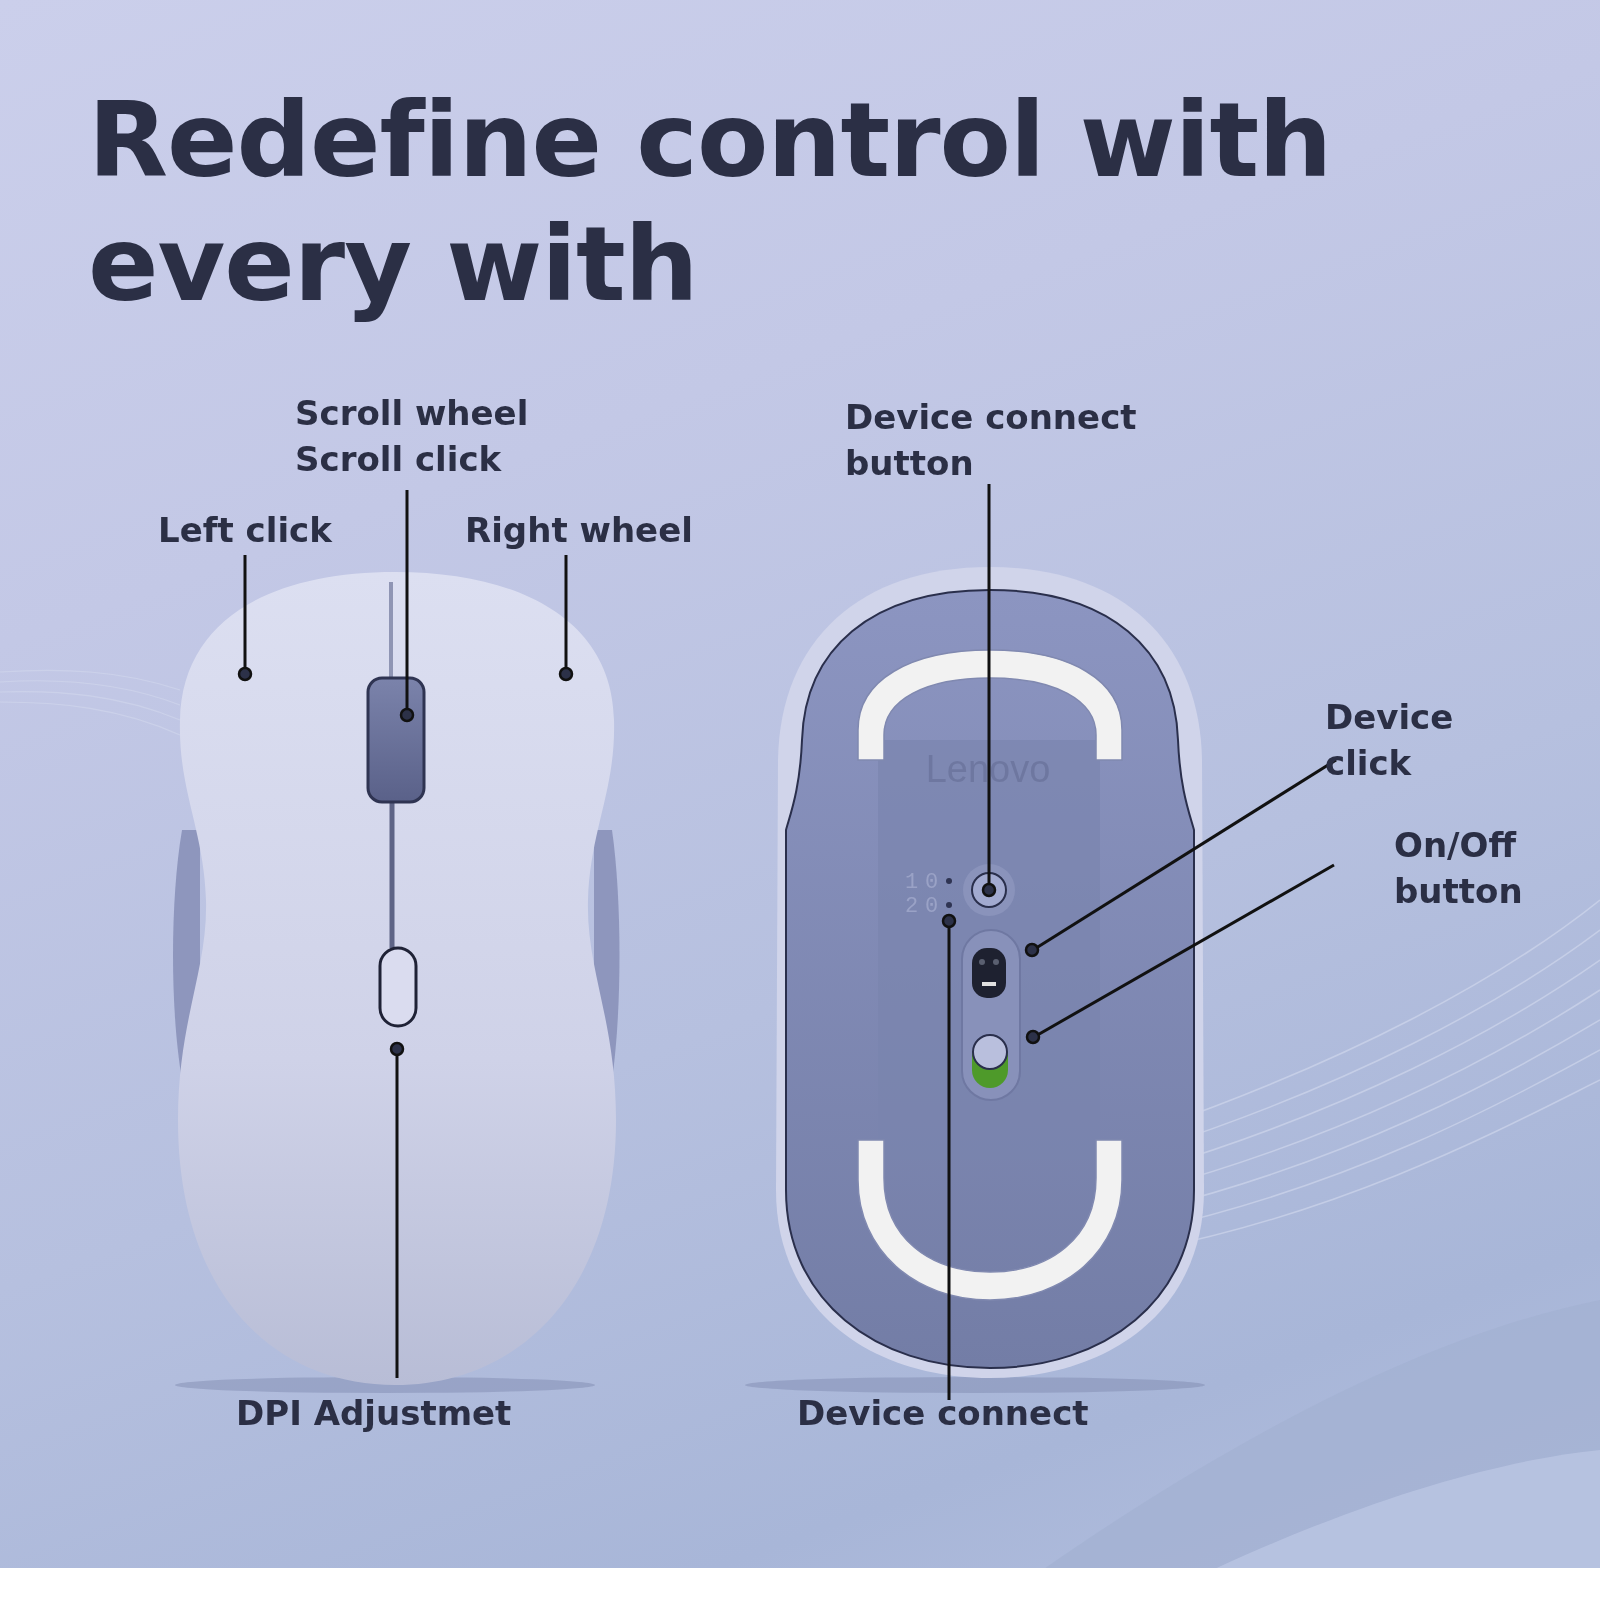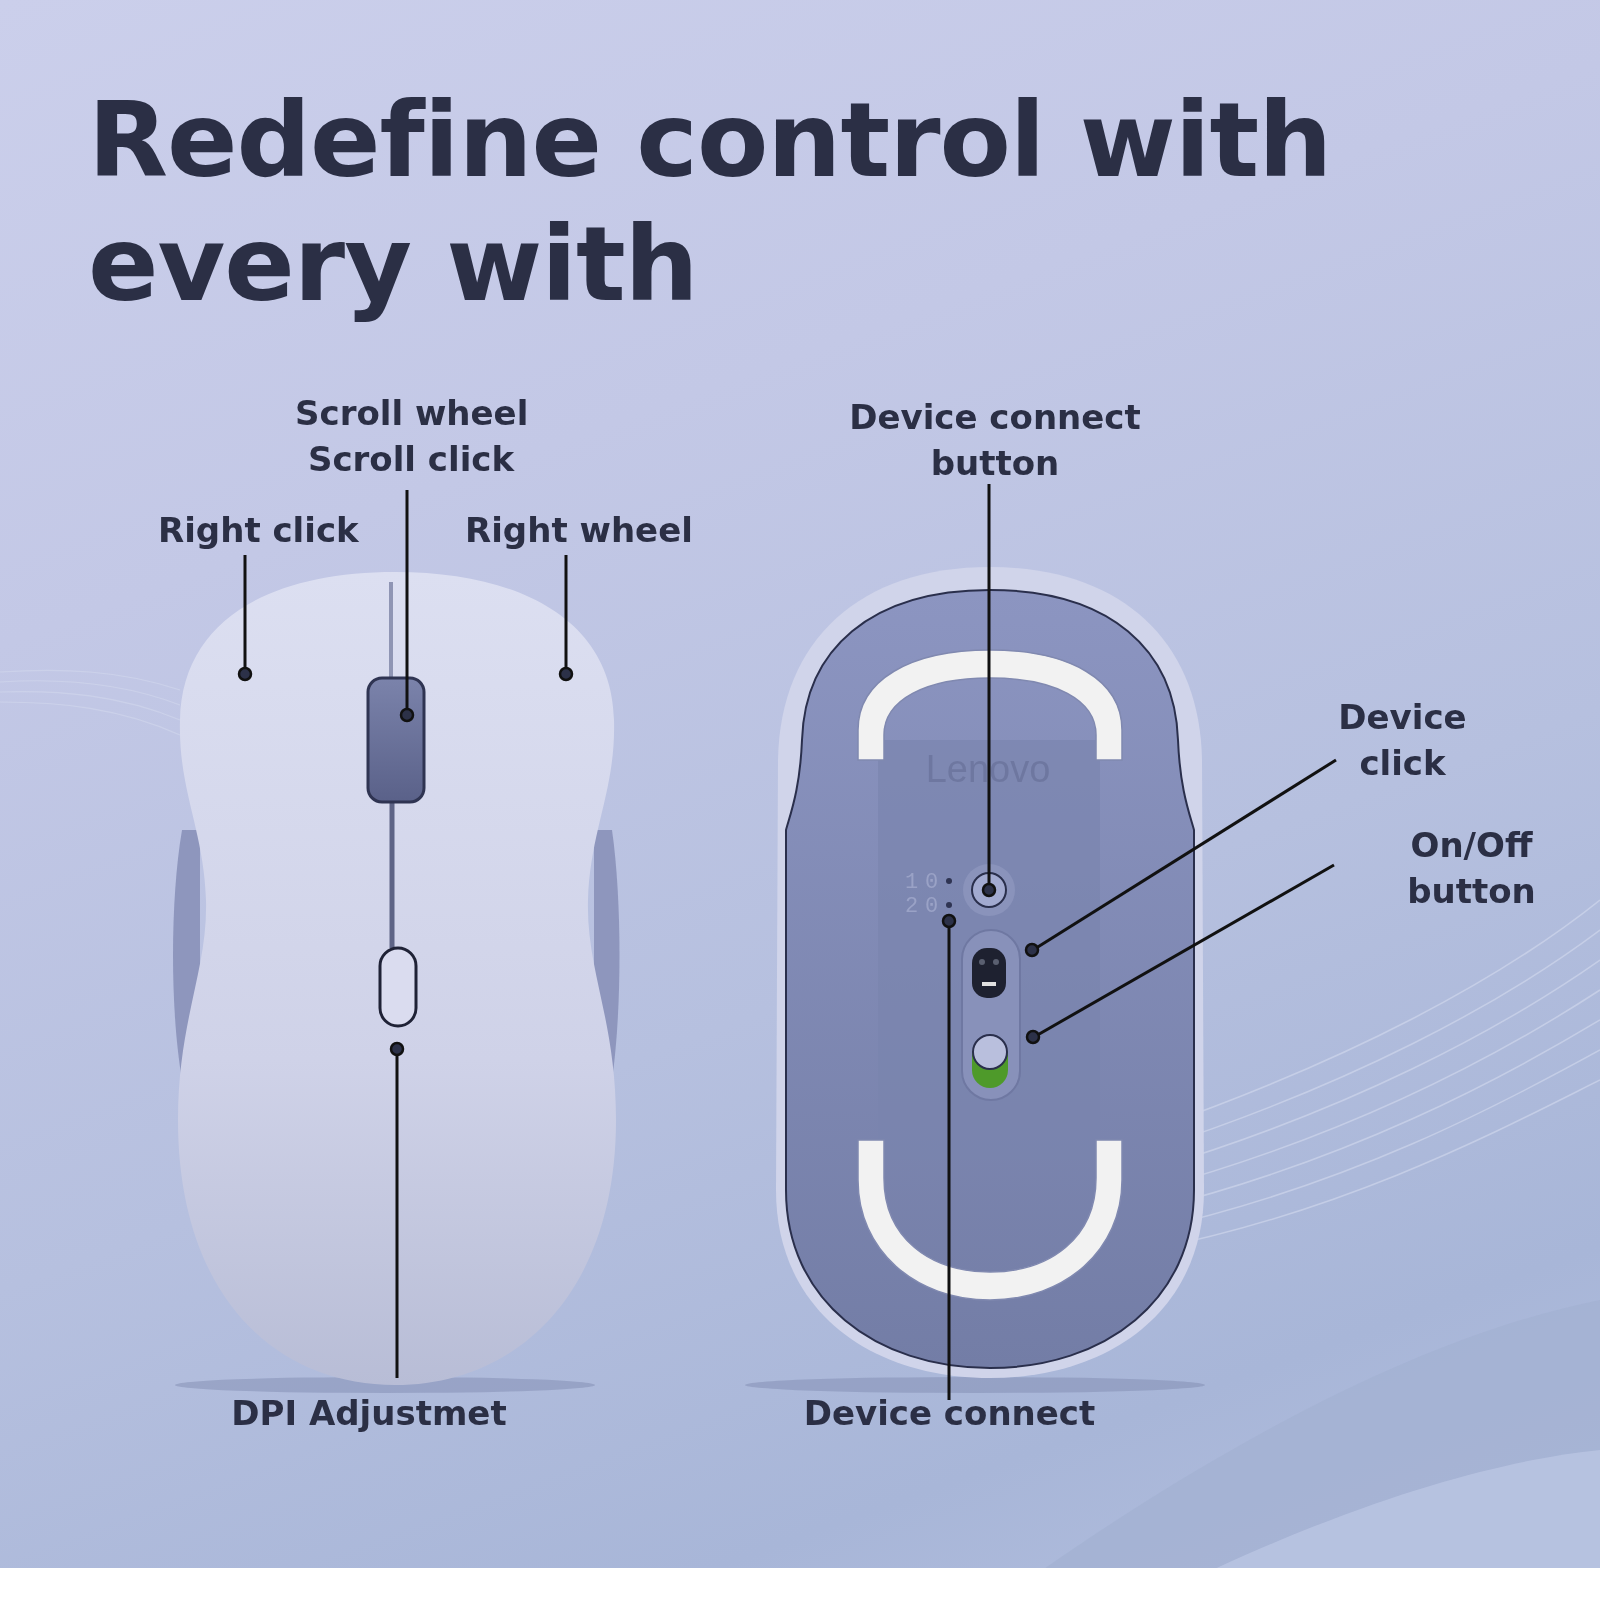--- a/index.html
+++ b/index.html
@@ -9,21 +9,21 @@
     background: linear-gradient(160deg, #cbcfeb 0%, #c3c8e6 30%, #b6c0df 60%, #a8b6d8 85%, #b2bede 100%);
   }
   .bg-waves { position:absolute; inset:0; }
   .headline {
     position:absolute; left:88px; top:78px; margin:0;
     font-family:"DejaVu Sans", sans-serif; font-weight:bold;
     font-size:104px; line-height:124px; letter-spacing:-1px; color:#2b2f45;
   }
   .label {
     position:absolute; font-family:"DejaVu Sans", sans-serif; font-weight:bold;
-    font-size:34px; line-height:46px; color:#2b2f45; text-align:center; white-space:nowrap;
+    font-size:34px; line-height:46px; color:#2b2f45; white-space:nowrap;
   }
   .label span { display:block; }
   .lines { position:absolute; inset:0; pointer-events:none; }
   .mouse-svg { position:absolute; inset:0; }
 </style>
 </head>
 <body>
 
 <div class="canvas">
 
@@ -169,26 +169,26 @@
       <circle cx="1033" cy="1037" r="6"></circle>
       <circle cx="949" cy="921" r="6"></circle>
     </g>
   </svg>
 
   <div class="label" style="left:295px; top:390px; width:232px;">
     <span>Scroll wheel</span>
     <span>Scroll click</span>
   </div>
   <div class="label" style="left:158px; top:507px; width:180px;">
-    <span>Right click</span>
+    <span>Left click</span>
   </div>
   <div class="label" style="left:465px; top:507px; width:205px;">
     <span>Right wheel</span>
   </div>
-  <div class="label" style="left:224px; top:1390px; width:290px;">
+  <div class="label" style="left:236px; top:1390px; width:290px;">
     <span>DPI Adjustmet</span>
   </div>
 
   <div class="label" style="left:845px; top:394px; width:300px;">
     <span>Device connect</span>
     <span>button</span>
   </div>
   <div class="label" style="left:1325px; top:694px; width:155px;">
     <span>Device</span>
     <span>click</span>

